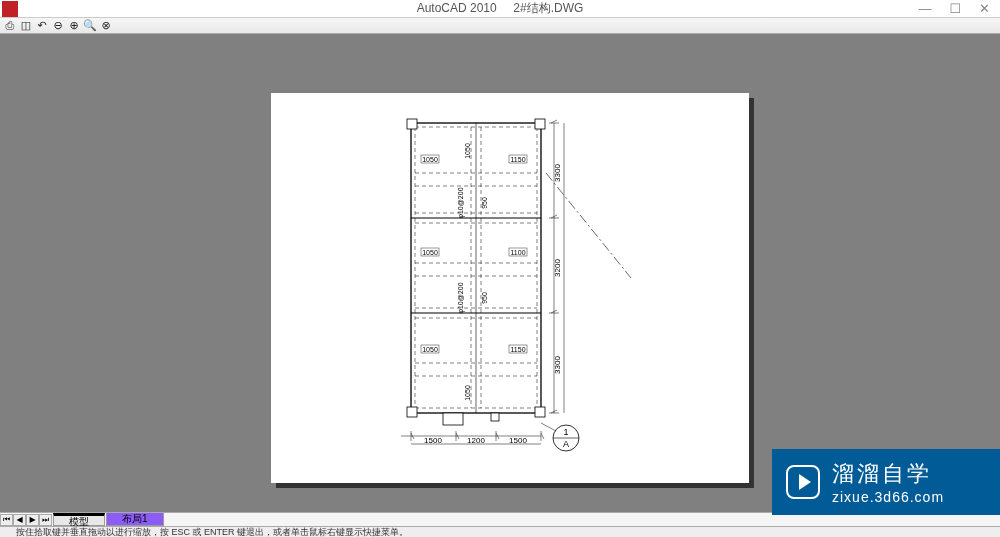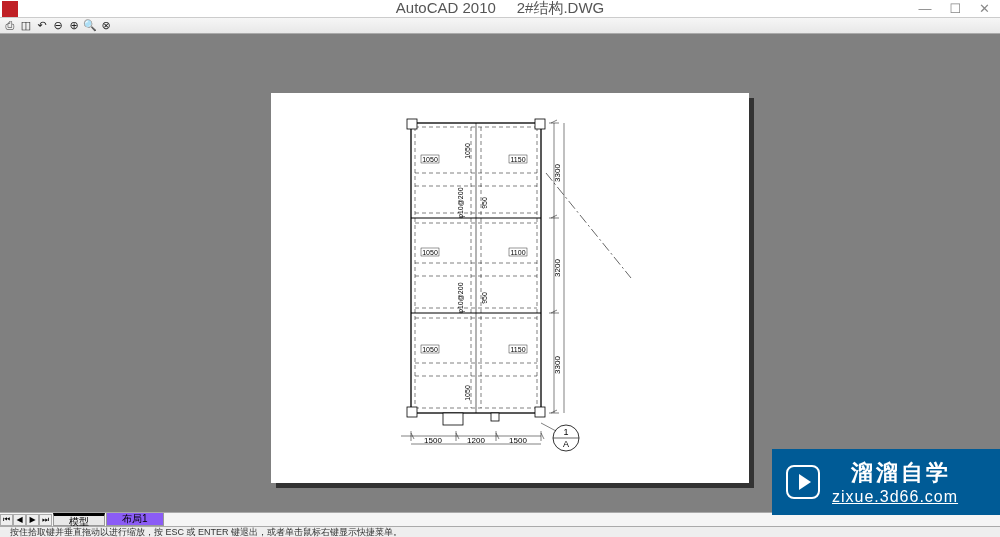--- a/index.html
+++ b/index.html
@@ -22,21 +22,21 @@
     .app-icon {
       width: 16px; height: 16px;
       background: #c02026;
       margin-left: 2px;
       display: inline-block;
     }
     .title-text {
       position: absolute;
       left: 50%;
       transform: translateX(-50%);
-      font-size: 15px;
+      font-size: 12px;
       color: #555;
     }
     .window-controls {
       margin-left: auto;
       display: flex;
       gap: 18px;
       padding-right: 10px;
       color: #888;
       font-size: 13px;
     }
@@ -114,22 +114,22 @@
       justify-content: center;
     }
     .wm-logo div {
       width: 0; height: 0;
       border-top: 8px solid transparent;
       border-bottom: 8px solid transparent;
       border-left: 12px solid #fff;
       margin-left: 3px;
     }
     .wm-text { display: flex; flex-direction: column; }
-    .wm-title { font-size: 22px; font-weight: bold; letter-spacing: 3px; margin-left: 19px; }
-    .wm-sub { font-size: 16px; letter-spacing: 1px; text-decoration: underline; }
+    .wm-title { font-size: 22px; font-weight: normal; letter-spacing: 3px; }
+    .wm-sub { font-size: 14px; letter-spacing: 1px; }
     .bottom-tabs {
       position: absolute;
       left: 0; right: 0; bottom: 11px;
       height: 14px;
       background: #f5f5f5;
       border-top: 1px solid #aaa;
       display: flex;
       align-items: center;
       font-size: 10px;
     }
@@ -163,21 +163,21 @@
       border-style: solid;
     }
     .status-bar {
       position: absolute;
       left: 0; right: 0; bottom: 0;
       height: 11px;
       background: #eee;
       border-top: 1px solid #aaa;
       font-size: 9px;
       color: #333;
-      padding-left: 10px;
+      padding-left: 16px;
       line-height: 11px;
       white-space: nowrap;
       overflow: hidden;
     }
     .cloud {
       position: absolute;
       right: 116px;
       top: 438px;
       width: 44px;
       height: 16px;

